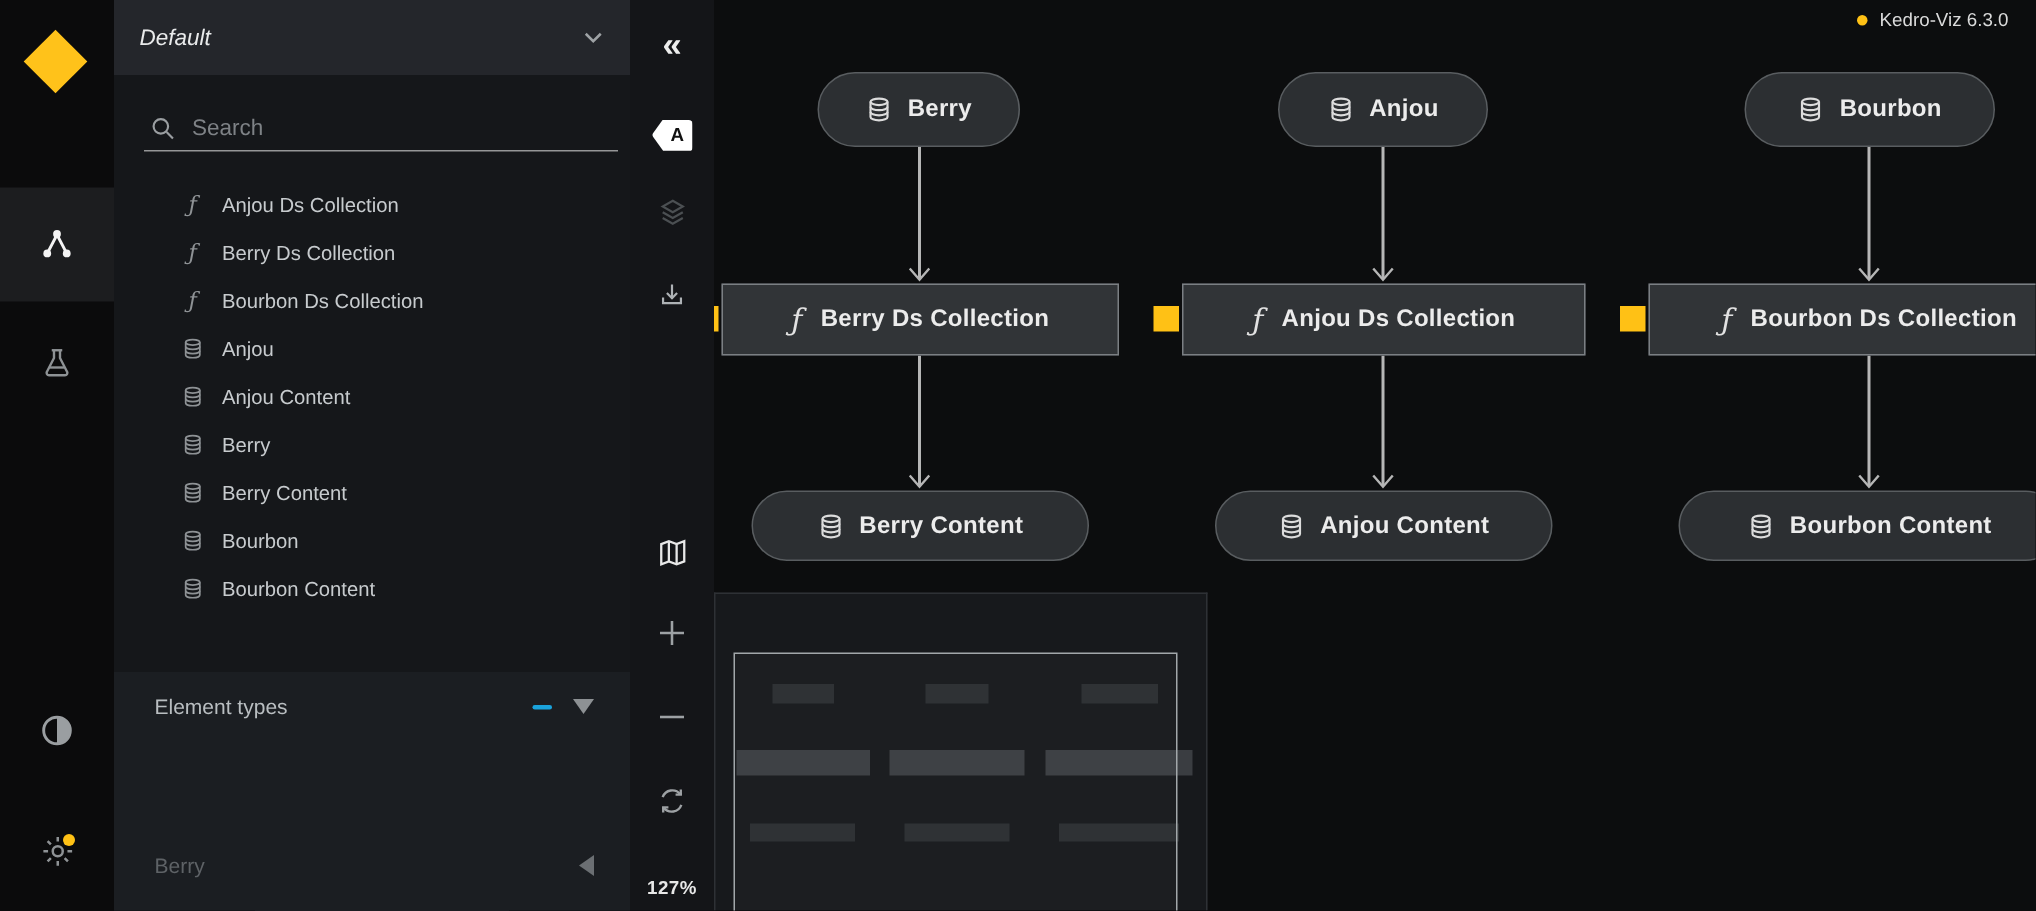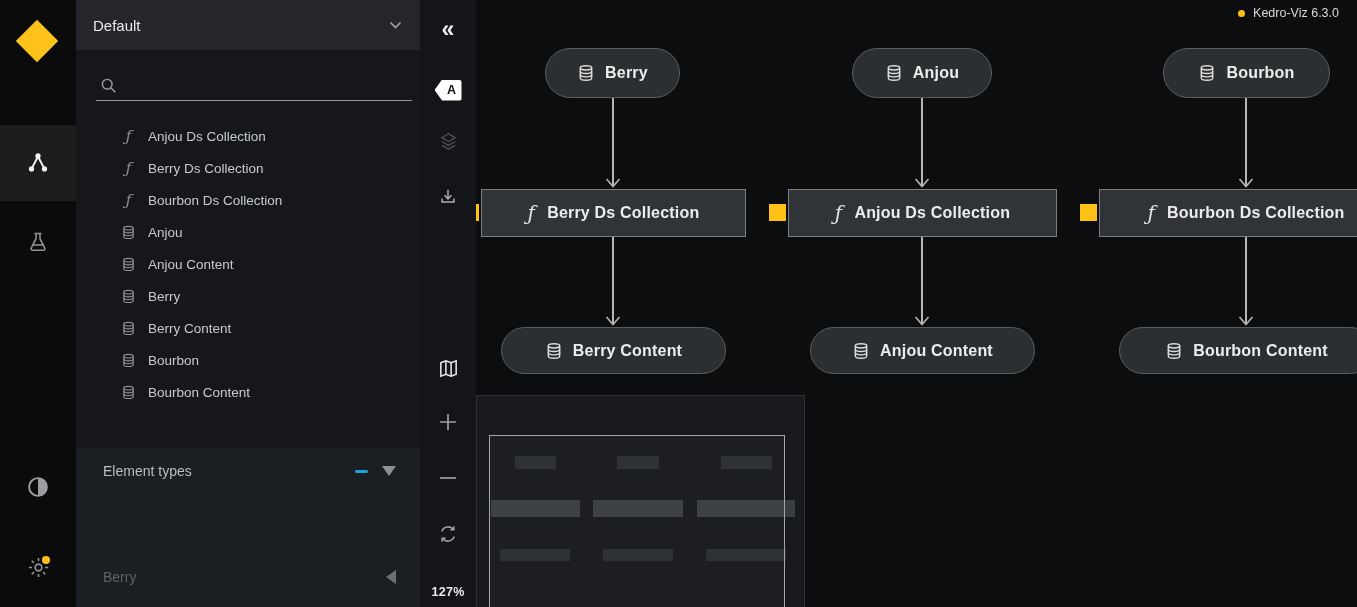--- a/index.html
+++ b/index.html
@@ -10,21 +10,21 @@
   .rail { position:absolute; left:0; top:0; width:76px; height:607px; background:#0b0b0c; z-index:30; }
   .logo { position:absolute; left:22px; top:26px; width:30px; height:30px; background:#ffc21a; transform:rotate(45deg); }
   .rail-item { position:absolute; left:0; width:76px; height:76px; display:flex; align-items:center; justify-content:center; color:#8e9295; }
   .rail-item.selected { background:#1c1d1f; color:#f4f4f4; }
   .rail-spacer-dot { position:absolute; width:8px; height:8px; border-radius:50%; background:#ffc115; }
 
   
   .sidebar { position:absolute; left:76px; top:0; width:344px; height:607px; background:#15171a; z-index:20; }
   .sb-header { position:absolute; top:0; left:0; right:0; height:50px; background:#24262b;
                display:flex; align-items:center; justify-content:space-between; padding:0 18px 0 17px; }
-  .sb-header .pipeline-label { font-size:15px; color:#e9eaeb; }
+  .sb-header .pipeline-label { font-size:15px; color:#e9eaeb;font-style:italic; }
   .search-row { position:absolute; left:20px; right:8px; top:70px; height:31px;
                 border-bottom:1px solid rgba(255,255,255,.55); display:flex; align-items:center; gap:11px; padding-left:4px; }
   .search-row input { flex:1; background:transparent; border:none; outline:none; font-size:15px; color:#d6d9db; font-family:inherit; }
   .search-row input::placeholder { color:#7e8286; }
   .node-list { position:absolute; top:120px; left:0; right:0; }
   .nl-item { height:32px; display:flex; align-items:center; padding-left:44px; gap:11px;
              font-size:13.5px; color:#c7cbce; cursor:pointer; }
   .nl-item .ic { width:17px; display:flex; justify-content:center; color:#8e9295; flex:0 0 17px; }
   .nl-item.dimmed { color:#5c6064; }
   .nl-item.dimmed .ic { color:#4b4f53; }
@@ -123,20 +123,21 @@
     <svg width="13" height="9" viewBox="0 0 13 9">
       <path d="M1.5 1.5 L6.5 6.5 L11.5 1.5" stroke="#9ea2a5" stroke-width="1.7" fill="none"></path>
     </svg>
   </div>
 
   <div class="search-row">
     <svg width="17" height="17" viewBox="0 0 20 20" fill="none" stroke="#9a9ea1" stroke-width="1.7">
       <circle cx="8.5" cy="8.5" r="5.7"></circle>
       <path d="M13 13 L18 18"></path>
     </svg>
+    <input type="text" placeholder="Search" style="">
   </div>
 
   <div class="node-list">
     <div class="nl-item">
       <span class="ic fx-glyph">ƒ</span>
       <span>Anjou Ds Collection</span>
     </div>
     <div class="nl-item">
       <span class="ic fx-glyph">ƒ</span>
       <span>Berry Ds Collection</span>

